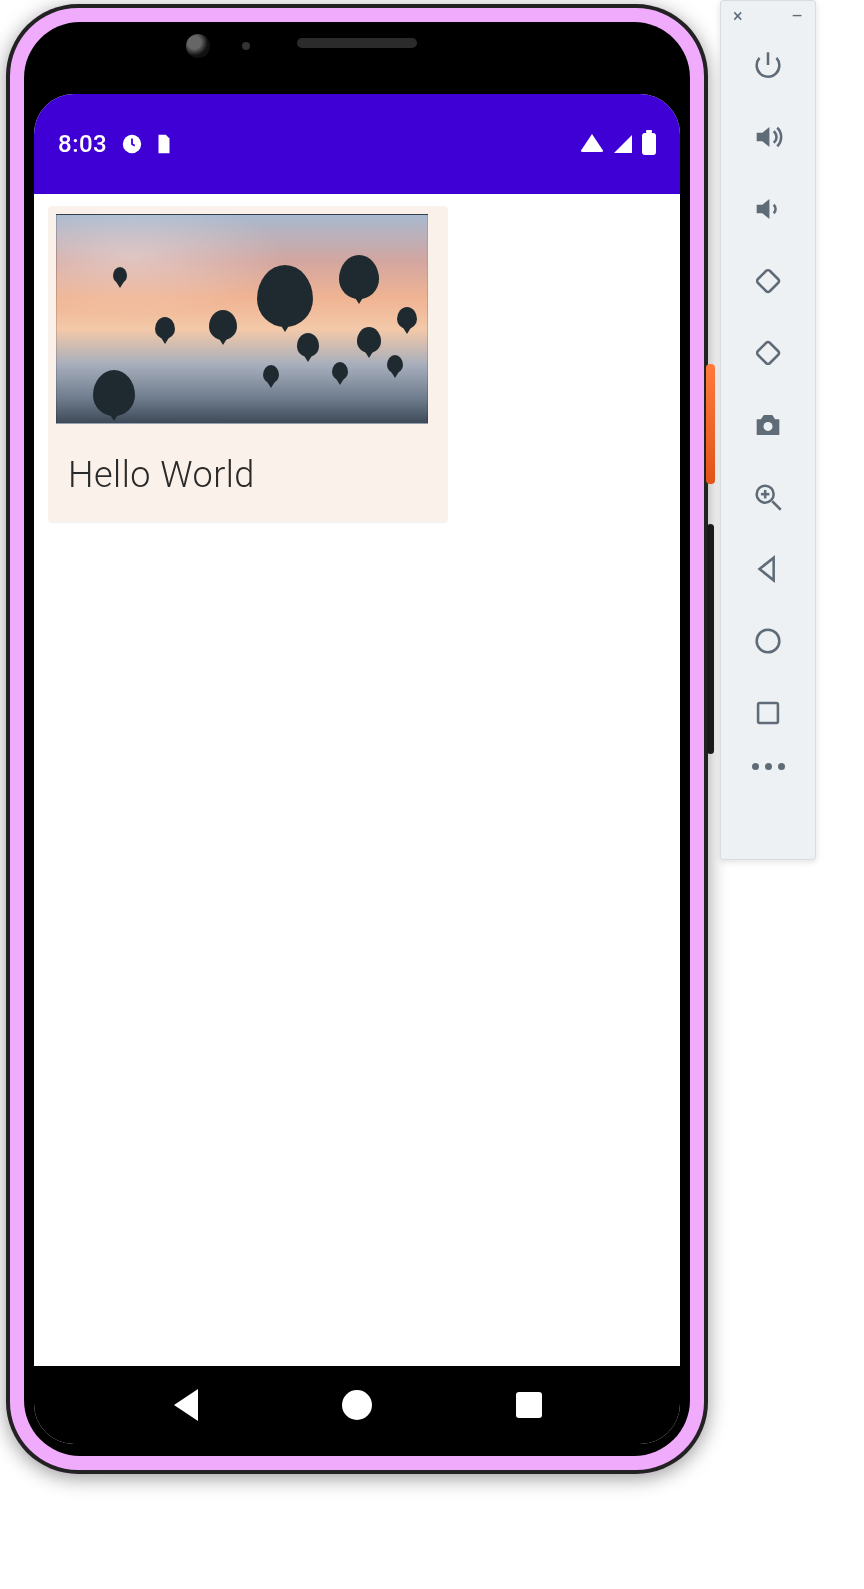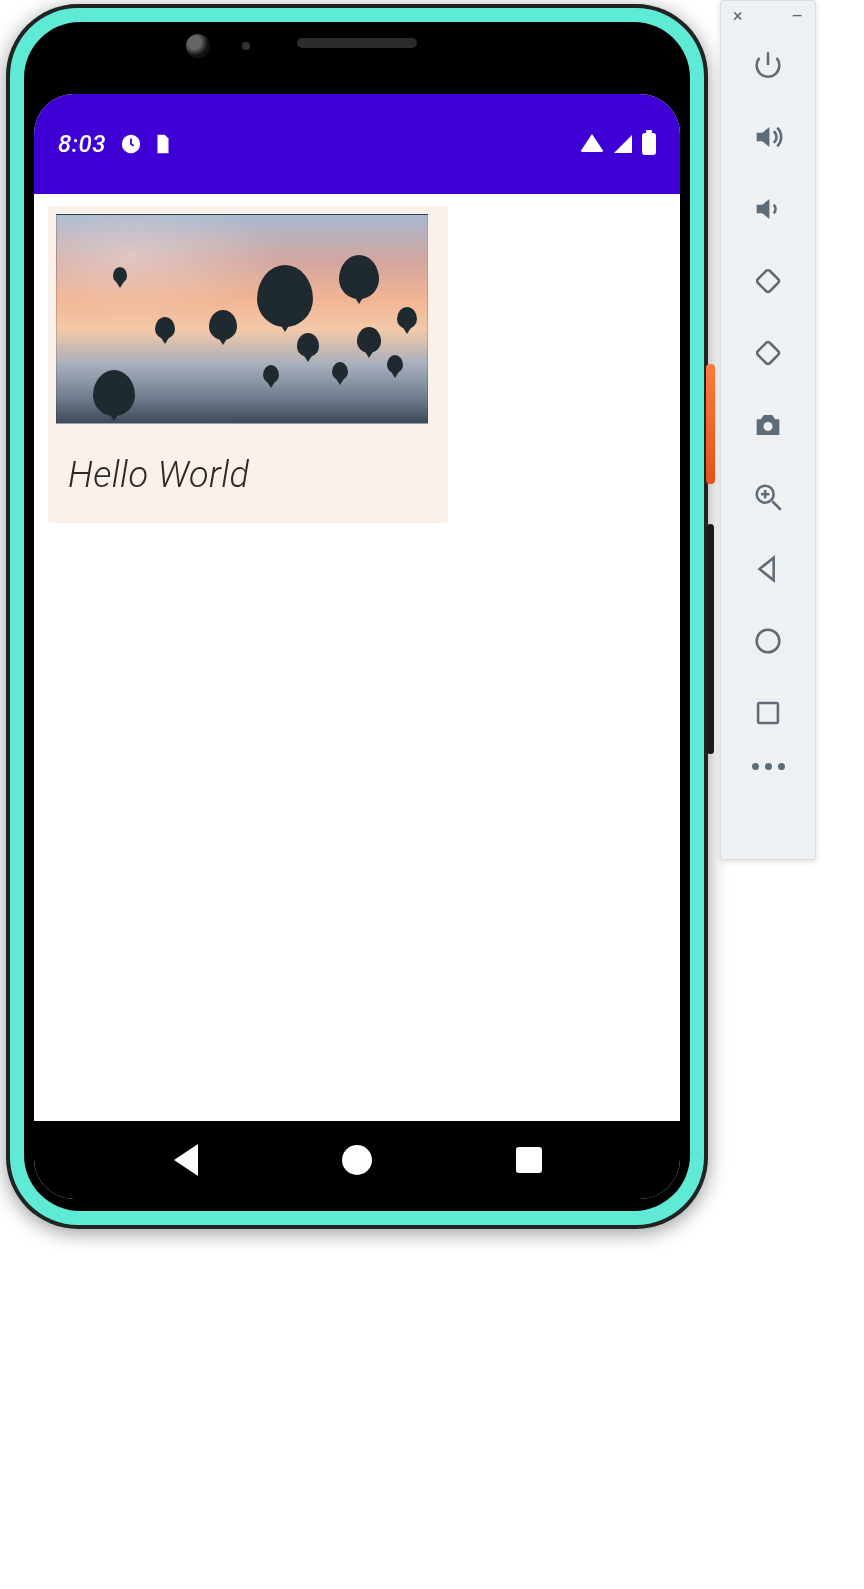--- a/index.html
+++ b/index.html
@@ -11,25 +11,24 @@
     position: relative;
     overflow: hidden;
   }
 
   
   .phone {
     position: absolute;
     left: 6px;
     top: 4px;
     width: 702px;
-    height: 1225px;
-    background: #5eead4;
+    height: 1470px;
+    background: #f0abfc;
     border-radius: 72px;
     box-shadow: inset 0 0 0 4px #222, 0 4px 20px rgba(0,0,0,.4);
-    font-style: italic;
   }
   .phone-inner {
     position: absolute;
     left: 18px;
     top: 18px;
     right: 18px;
     bottom: 18px;
     background: #000;
     border-radius: 56px;
     overflow: hidden;

